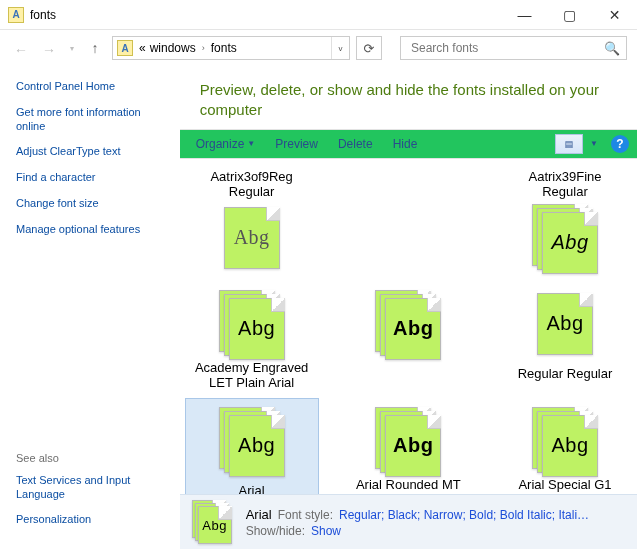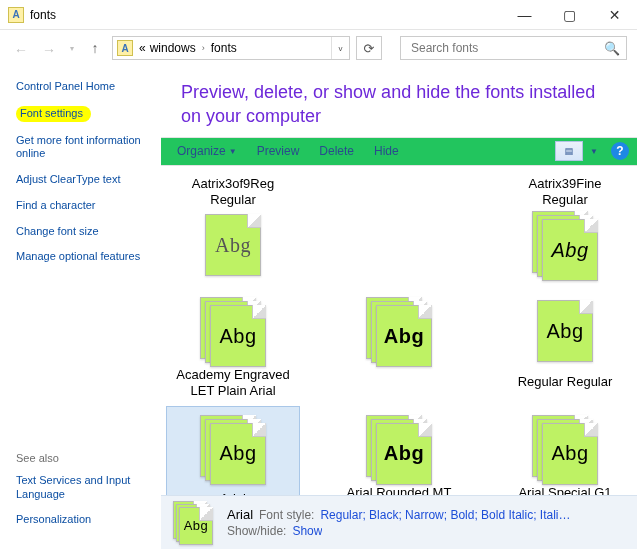--- a/index.html
+++ b/index.html
@@ -128,22 +128,22 @@
   .leftpane .seealso-spacer { flex: 1 1 auto; min-height: 120px; }
   .seealso-head { color: #6e6e6e; margin-bottom: 10px; }
 
   
   .rightpane {
     flex: 1 1 auto;
     display: flex; flex-direction: column;
     min-width: 0;
   }
   .heading {
-    color: #6d28d9;
-    font-size: 18px;
+    color: #4d7c0f;
+    font-size: 15px;
     padding: 14px 20px 4px 20px;
     line-height: 1.35;
   }
 
   .toolbar {
     height: 32px;
     margin-top: 4px;
     background: #22c55e;
     border-top: 1px solid #e3e3e3;
     border-bottom: 1px solid #e3e3e3;
@@ -303,21 +303,20 @@
   <div class="searchbox">
     <input placeholder="Search fonts" style="">
     <span class="mag">🔍</span>
   </div>
 </div>
 
 <div class="body">
 
   <div class="leftpane">
     <div class="lp-link">Control Panel Home</div>
-    <div><span class="lp-link highlight">Font settings</span></div>
     <div class="lp-link">Get more font information online</div>
     <div class="lp-link">Adjust ClearType text</div>
     <div class="lp-link">Find a character</div>
     <div class="lp-link">Change font size</div>
     <div class="lp-link">Manage optional features</div>
 
     <div class="seealso-spacer"></div>
 
     <div class="seealso-head">See also</div>
     <div class="lp-link">Text Services and Input Language</div>

